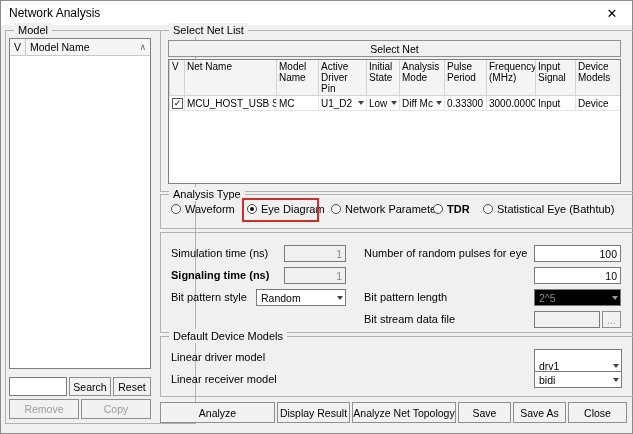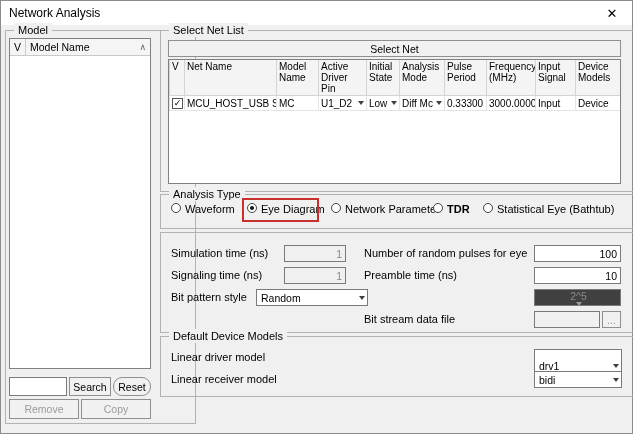--- a/index.html
+++ b/index.html
@@ -10,41 +10,41 @@
   .close{position:absolute;right:4px;top:0;width:32px;height:24px;display:flex;align-items:center;justify-content:center;font-size:13px;cursor:pointer;}
   .groupbox{position:absolute;border:1px solid #b2b2b2;padding-left:40px;}
   .gb-label{position:absolute;top:-8px;left:8px;background:#f0f0f0;padding:0 4px;font-size:11px;line-height:14px;}
   .btn{position:absolute;background:#f1f1f1;border:1px solid #8f8f8f;font-family:inherit;font-size:10.5px;padding:0;text-align:center;color:#000;}
   .btn.disabled{color:#9c9c9c;}
   .input{position:absolute;background:#fff;border:1px solid #7a7a7a;font-family:inherit;font-size:10.5px;padding:0 3px;box-sizing:border-box;}
   .input.num{text-align:right;}
   .input.disabled{background:#f0f0f0;color:#8a8a8a;}
   .lbl{position:absolute;font-size:11px;line-height:17px;white-space:nowrap;}
   .combo{position:absolute;background:#fff;border:1px solid #7a7a7a;box-sizing:border-box;display:flex;align-items:center;justify-content:space-between;padding:0 2px 0 4px;font-size:10.5px;}
-  .combo.disabled{background:#404040;color:#8a8a8a;flex-direction:column;}
+  .combo.disabled{background:#000000;color:#8a8a8a;}
   .tri{width:0;height:0;border-left:3.5px solid transparent;border-right:3.5px solid transparent;border-top:4px solid #404040;display:inline-block;}
   .combo.disabled .tri{border-top-color:#9a9a9a;}
   
   .model-list{position:absolute;left:3px;top:7px;width:142px;height:331px;background:#fff;border:1px solid #808080;box-sizing:border-box;}
   .ml-header{display:flex;align-items:center;height:16px;background:#f5f5f5;border-bottom:1px solid #c9c9c9;font-size:10.5px;}
   .ml-v{width:15px;text-align:center;border-right:1px solid #c9c9c9;height:16px;line-height:16px;}
   .ml-name{flex:1;padding-left:4px;}
   .ml-sort{margin-right:4px;color:#666;font-size:9px;}
   
   .net-table-wrap{position:absolute;left:7px;top:28px;width:453px;height:125px;background:#fff;border:1px solid #808080;box-sizing:border-box;overflow:hidden;}
   table.net-table{border-collapse:collapse;table-layout:fixed;width:452px;font-size:10px;}
   table.net-table th{background:#f4f4f4;border:1px solid #d4d4d4;border-top:none;font-weight:normal;text-align:left;padding:1px 2px;vertical-align:top;height:24px;overflow:hidden;}
   table.net-table td{border:1px solid #e4e4e4;padding:0 2px;height:14px;white-space:nowrap;overflow:hidden;}
   td.c-check{text-align:center;}
   td.dd{position:relative;padding-right:10px;}
   td.dd .tri{position:absolute;right:2px;top:5px;}
   .checkbox{width:11px;height:11px;border:1px solid #555;background:#fff;display:inline-block;box-sizing:border-box;line-height:9px;font-size:9px;text-align:center;vertical-align:middle;}
   .checkbox.on::before{content:"✓";}
   
-  .radio-option{position:absolute;top:8px;display:flex;align-items:flex-start;gap:4px;cursor:default;}
+  .radio-option{position:absolute;top:8px;display:flex;align-items:center;gap:4px;cursor:default;}
   .radio-dot{width:10px;height:10px;border:1px solid #444;border-radius:50%;background:#fff;display:inline-block;position:relative;box-sizing:border-box;flex:0 0 auto;}
   .radio-dot.on::after{content:"";position:absolute;left:2px;top:2px;width:4px;height:4px;border-radius:50%;background:#111;}
   .radio-label{white-space:nowrap;}
   .highlight-box{position:absolute;left:81px;top:3px;width:77px;height:24px;border:2px solid #c9302c;box-sizing:border-box;pointer-events:none;z-index:5;}
   
   .bottom-bar{position:absolute;left:160px;top:402px;width:467px;height:21px;display:flex;gap:2px;}
   .bottom-bar .bbtn{position:static;height:21px;background:#f1f1f1;border:1px solid #8f8f8f;font-family:inherit;font-size:10.5px;padding:0;}
 </style>
 </head>
 <body>
@@ -61,21 +61,21 @@
     <div class="model-list">
       <div class="ml-header">
         <span class="ml-v">V</span>
         <span class="ml-name">Model Name</span>
         <span class="ml-sort">∧</span>
       </div>
       <div style="height:313px;"></div>
     </div>
     <input class="input" style="left: 3px; top: 346px; width: 58px; height: 19px;" value="">
     <button class="btn" style="left:63px;top:346px;width:42px;height:19px;">Search</button>
-    <button class="btn" style="left:107px;top:346px;width:38px;height:19px;border-radius:9px;">Reset</button>
+    <button class="btn" style="left:107px;top:346px;width:38px;height:19px;">Reset</button>
     <button class="btn disabled" style="left:75px;top:368px;width:70px;height:20px;">Copy</button>
     <button class="btn disabled" style="left:3px;top:368px;width:70px;height:20px;">Remove</button>
   </div>
 
   <div class="groupbox" style="left:160px;top:30px;width:467px;height:160px;">
     <span class="gb-label">Select Net List</span>
     <button class="btn" style="left:7px;top:9px;width:453px;height:17px;">Select Net</button>
     <div class="net-table-wrap">
       <table class="net-table">
         <colgroup>
@@ -147,30 +147,30 @@
     <div class="highlight-box"></div>
   </div>
 
   <div class="groupbox" style="left:160px;top:232px;width:467px;height:99px;">
 
     <span class="lbl" style="left:10px;top:12px;">Simulation time (ns)</span>
     <input class="input num disabled" style="left: 123px; top: 12px; width: 62px; height: 17px;" value="1">
     <span class="lbl" style="left:203px;top:12px;">Number of random pulses for eye</span>
     <input class="input num" style="left: 373px; top: 12px; width: 87px; height: 17px;" value="100">
 
-    <span class="lbl" style="left:10px;top:34px;">Signaling time (ns)</span>
+    <span class="lbl" style="left:10px;top:34px;font-weight:bold;">Signaling time (ns)</span>
     <input class="input num disabled" style="left: 123px; top: 34px; width: 62px; height: 17px;" value="1">
-    <span class="lbl" style="left:203px;top:34px;">Preamble time (ns)</span>
     <input class="input num" style="left: 373px; top: 34px; width: 87px; height: 17px;" value="10">
 
     <span class="lbl" style="left:10px;top:56px;">Bit pattern style</span>
-    <div class="combo" style="left:95px;top:56px;width:112px;height:17px;">
+    <div class="combo" style="left:95px;top:56px;width:90px;height:17px;">
       <span>Random</span>
       <span class="tri"></span>
     </div>
+    <span class="lbl" style="left:203px;top:56px;">Bit pattern length</span>
     <div class="combo disabled" style="left:373px;top:56px;width:87px;height:17px;">
       <span>2^5</span>
       <span class="tri"></span>
     </div>
 
     <span class="lbl" style="left:203px;top:78px;">Bit stream data file</span>
     <input class="input disabled" style="left: 373px; top: 78px; width: 66px; height: 17px;" value="">
     <button class="btn disabled" style="left:441px;top:78px;width:19px;height:17px;">...</button>
   </div>
 
@@ -181,14 +181,22 @@
       <span>drv1</span>
       <span class="tri"></span>
     </div>
     <span class="lbl" style="left:10px;top:34px;">Linear receiver model</span>
     <div class="combo" style="left:373px;top:34px;width:88px;height:17px;">
       <span>bidi</span>
       <span class="tri"></span>
     </div>
   </div>
 
+  <div class="bottom-bar">
+    <button class="bbtn" style="width:115px;">Analyze</button>
+    <button class="bbtn" style="width:73px;">Display Result</button>
+    <button class="bbtn" style="width:104px;">Analyze Net Topology</button>
+    <button class="bbtn" style="width:53px;">Save</button>
+    <button class="bbtn" style="width:53px;">Save As</button>
+    <button class="bbtn" style="width:59px;">Close</button>
+  </div>
 
 </div>
 
 </body></html>

